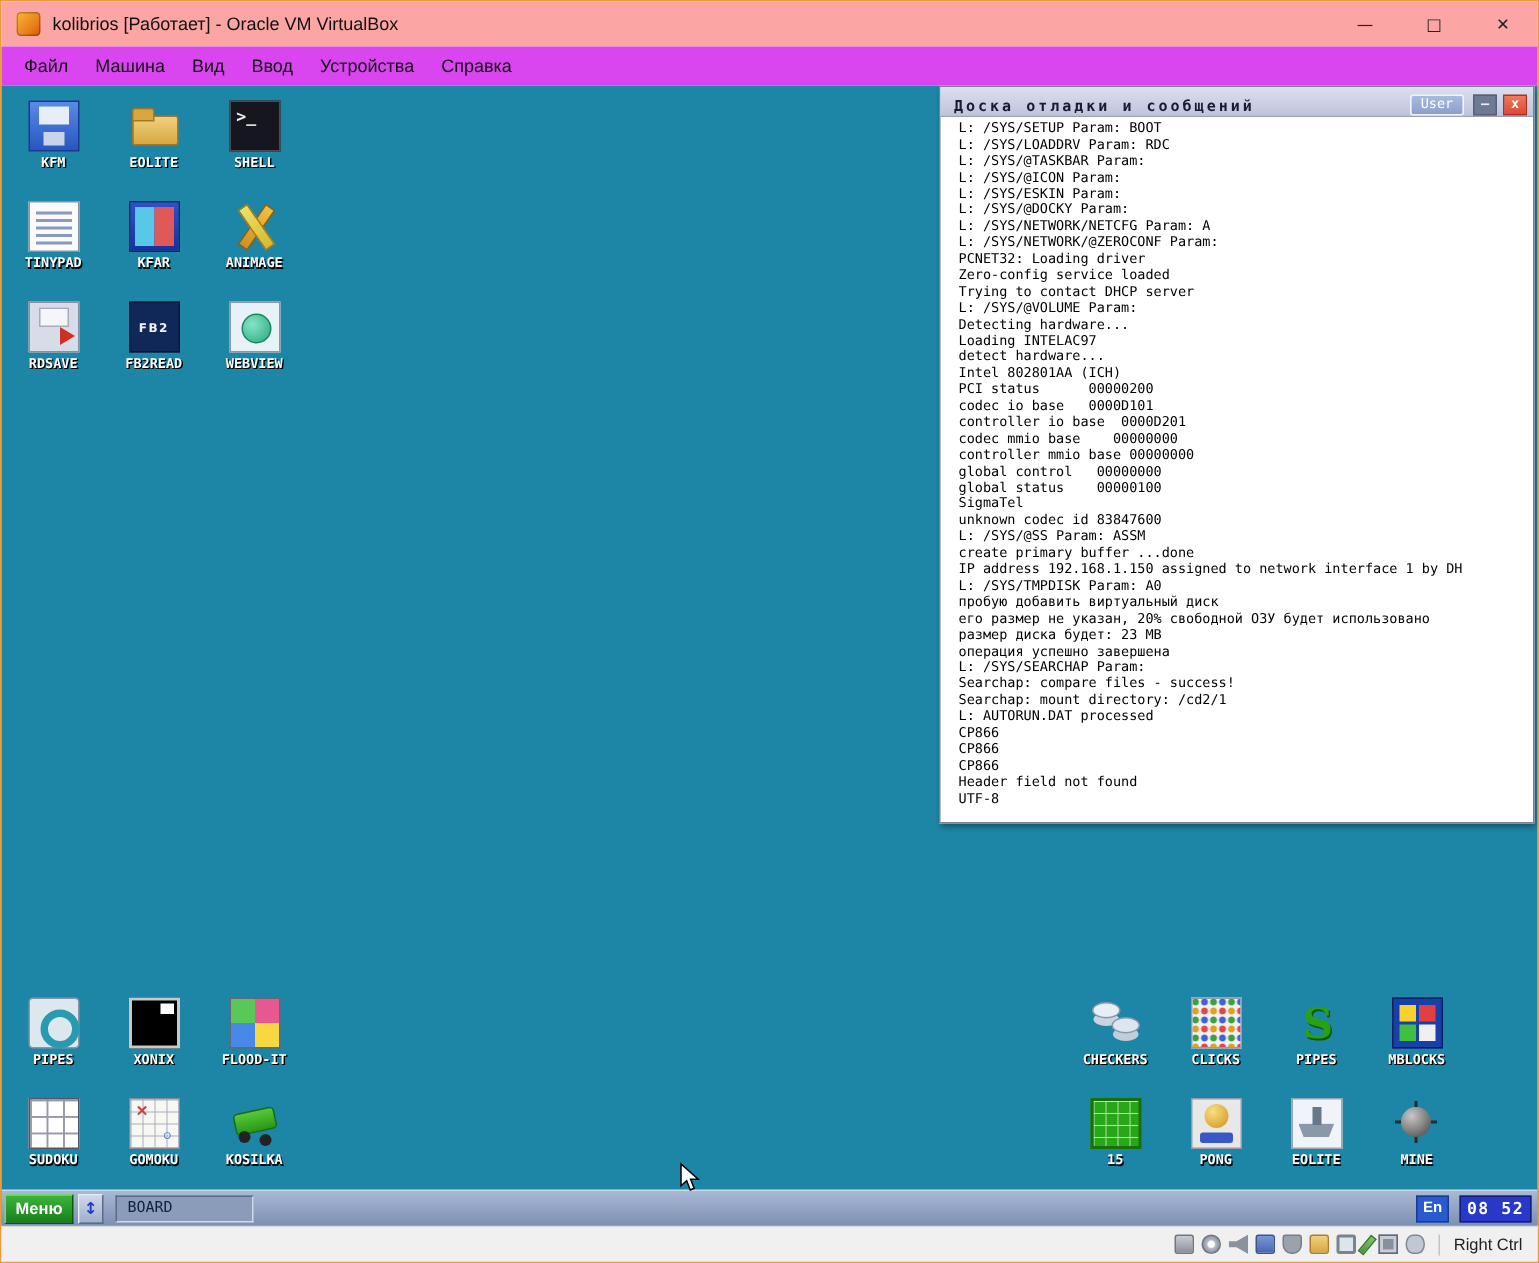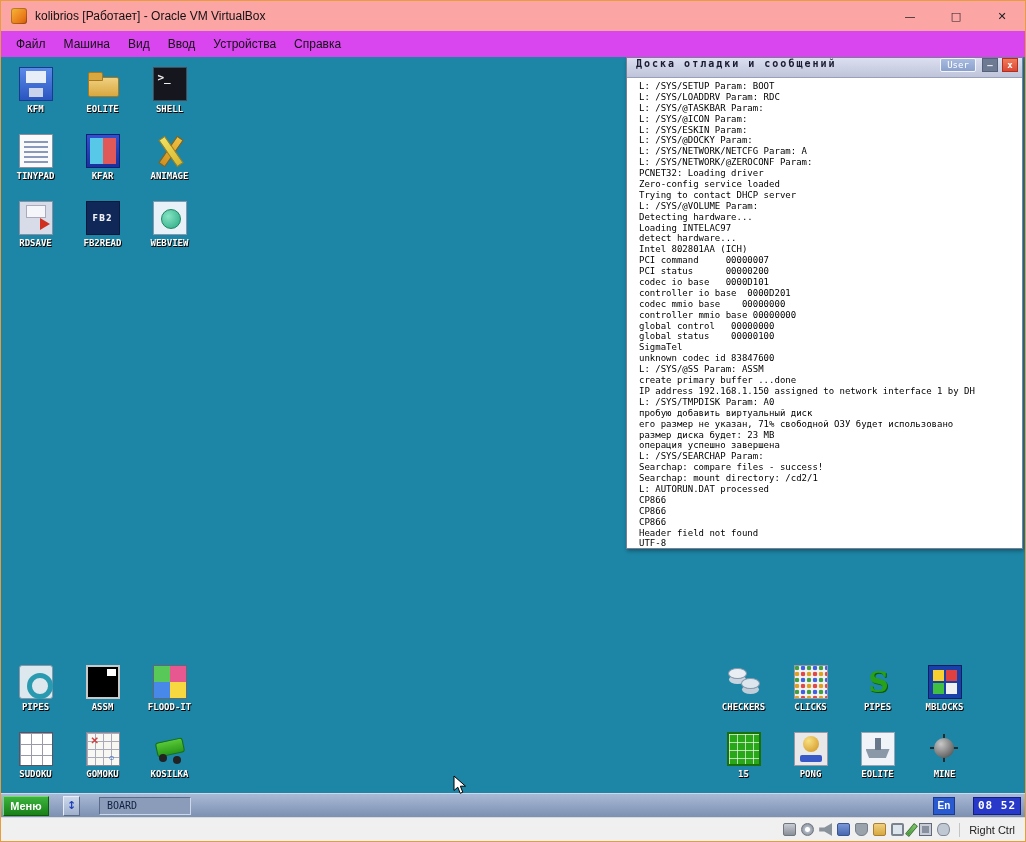--- a/index.html
+++ b/index.html
@@ -81,39 +81,39 @@
   .ic-pong::after{content:"";position:absolute;left:5px;bottom:3px;width:22px;height:7px;background:#3858c8;border-radius:2px;}
   .ic-seawar{background:#f0f4f8;border:1px solid #99a5b2;}
   .ic-seawar::before{content:"";position:absolute;left:4px;bottom:7px;width:24px;height:9px;background:#8a98a8;clip-path:polygon(0 0,100% 0,85% 100%,15% 100%);}
   .ic-seawar::after{content:"";position:absolute;left:13px;top:5px;width:6px;height:12px;background:#68788a;}
   .ic-mine::after{content:"";position:absolute;left:2px;top:2px;width:28px;height:28px;background:linear-gradient(#2a2a2a,#2a2a2a) center/2px 100% no-repeat,linear-gradient(#2a2a2a,#2a2a2a) center/100% 2px no-repeat;}
   .ic-mine::before{content:"";position:absolute;left:6px;top:6px;width:20px;height:20px;border-radius:50%;background:radial-gradient(circle at 35% 30%,#c8c8c8,#404040);z-index:2;}
 
   
   .dbg { position:absolute; left:625px; top:0; width:397px; height:492px;
          background:#fff; border:1px solid #7a7f96; box-shadow:1px 2px 4px rgba(0,0,0,.35); }
-  .dbg-titlebar { height:20px; background:linear-gradient(#dcdff0,#bfc4da); display:flex; align-items:flex-start;
+  .dbg-titlebar { height:20px; background:linear-gradient(#dcdff0,#bfc4da); display:flex; align-items:flex-end;
                   border-bottom:1px solid #9aa0b8; padding:0 4px; }
   .dbg-title { font:bold 10px "DejaVu Sans Mono", monospace; letter-spacing:2px; color:#1a1a32; padding-left:5px; }
   .dbg-sp { flex:1; }
   .dbg-user { width:36px; height:14px; background:linear-gradient(#a8bce0,#8aa0cc); border:1px solid #f0f4fc;
               color:#fff; font:9px "DejaVu Sans Mono", monospace; display:flex; align-items:center; justify-content:center;
               border-radius:2px; margin-right:6px; }
   .dbg-min { width:16px; height:14px; background:#6e7a92; border:1px solid #55607a; color:#e8ecf4;
              font:bold 9px "DejaVu Sans Mono", monospace; display:flex; align-items:center; justify-content:center; margin-right:4px; }
   .dbg-close { width:16px; height:14px; background:linear-gradient(#f07a5a,#dc4836); border:1px solid #b03020; color:#fff;
                font:bold 9px "DejaVu Sans Mono", monospace; display:flex; align-items:center; justify-content:center; }
   .dbg-console { position:absolute; left:12px; right:4px; top:23px; bottom:2px; overflow:hidden;
                  font:9px "DejaVu Sans Mono", monospace; color:#000; }
   .cline { white-space:pre; line-height:10.9px; height:10.9px; }
 
   
   .gtaskbar { position:absolute; left:0; right:0; bottom:0; height:24px;
               background:linear-gradient(#a9b9d5,#7c90b2); border-top:1px solid #cdd8ea;
-              display:flex; align-items:center; padding:0 2px; gap:14px; }
+              display:flex; align-items:center; padding:0 2px; gap:3px; }
   .menu-btn { width:46px; height:20px; background:linear-gradient(#3cb43c,#188018); color:#fff;
               font:bold 11px "Liberation Sans", sans-serif; display:flex; align-items:center; justify-content:center;
               border:1px solid; border-color:#78d878 #0a5a0a #0a5a0a #78d878; }
   .updown-btn { width:17px; height:20px; background:linear-gradient(#cdd8ea,#9fb0cc); color:#2040c0;
                 font:bold 11px "DejaVu Sans", sans-serif; display:flex; align-items:center; justify-content:center;
                 border:1px solid; border-color:#e8eef8 #5a6c8a #5a6c8a #e8eef8; }
   .task-btn { width:92px; height:18px; margin-left:5px; background:#8a9cba; color:#102040;
               font:10px "DejaVu Sans Mono", monospace; display:flex; align-items:center; padding-left:7px;
               border:1px solid; border-color:#5a6c8a #cdd8ea #cdd8ea #5a6c8a; }
   .gt-sp { flex:1; }
@@ -206,21 +206,21 @@
       </div>
     </div>
 
     <div class="igroup g-botleft">
       <div class="dcell">
         <div class="ic ic-pipes"></div>
         <div class="ilabel">PIPES</div>
       </div>
       <div class="dcell">
         <div class="ic ic-xonix"></div>
-        <div class="ilabel">ASSM</div>
+        <div class="ilabel">XONIX</div>
       </div>
       <div class="dcell">
         <div class="ic ic-flood-it"></div>
         <div class="ilabel">FLOOD-IT</div>
       </div>
       <div class="dcell">
         <div class="ic ic-sudoku"></div>
         <div class="ilabel">SUDOKU</div>
       </div>
       <div class="dcell">
@@ -286,36 +286,35 @@
         <div class="cline">L: /SYS/NETWORK/NETCFG Param: A</div>
         <div class="cline">L: /SYS/NETWORK/@ZEROCONF Param:</div>
         <div class="cline">PCNET32: Loading driver</div>
         <div class="cline">Zero-config service loaded</div>
         <div class="cline">Trying to contact DHCP server</div>
         <div class="cline">L: /SYS/@VOLUME Param:</div>
         <div class="cline">Detecting hardware...</div>
         <div class="cline">Loading INTELAC97</div>
         <div class="cline">detect hardware...</div>
         <div class="cline">Intel 802801AA (ICH)</div>
-        <div class="cline">PCI command     00000007</div>
         <div class="cline">PCI status      00000200</div>
         <div class="cline">codec io base   0000D101</div>
         <div class="cline">controller io base  0000D201</div>
         <div class="cline">codec mmio base    00000000</div>
         <div class="cline">controller mmio base 00000000</div>
         <div class="cline">global control   00000000</div>
         <div class="cline">global status    00000100</div>
         <div class="cline">SigmaTel</div>
         <div class="cline">unknown codec id 83847600</div>
         <div class="cline">L: /SYS/@SS Param: ASSM</div>
         <div class="cline">create primary buffer ...done</div>
         <div class="cline">IP address 192.168.1.150 assigned to network interface 1 by DH</div>
         <div class="cline">L: /SYS/TMPDISK Param: A0</div>
         <div class="cline">пробую добавить виртуальный диск</div>
-        <div class="cline">его размер не указан, 71% свободной ОЗУ будет использовано</div>
+        <div class="cline">его размер не указан, 20% свободной ОЗУ будет использовано</div>
         <div class="cline">размер диска будет: 23 MB</div>
         <div class="cline">операция успешно завершена</div>
         <div class="cline">L: /SYS/SEARCHAP Param:</div>
         <div class="cline">Searchap: compare files - success!</div>
         <div class="cline">Searchap: mount directory: /cd2/1</div>
         <div class="cline">L: AUTORUN.DAT processed</div>
         <div class="cline">CP866</div>
         <div class="cline">CP866</div>
         <div class="cline">CP866</div>
         <div class="cline">Header field not found</div>

